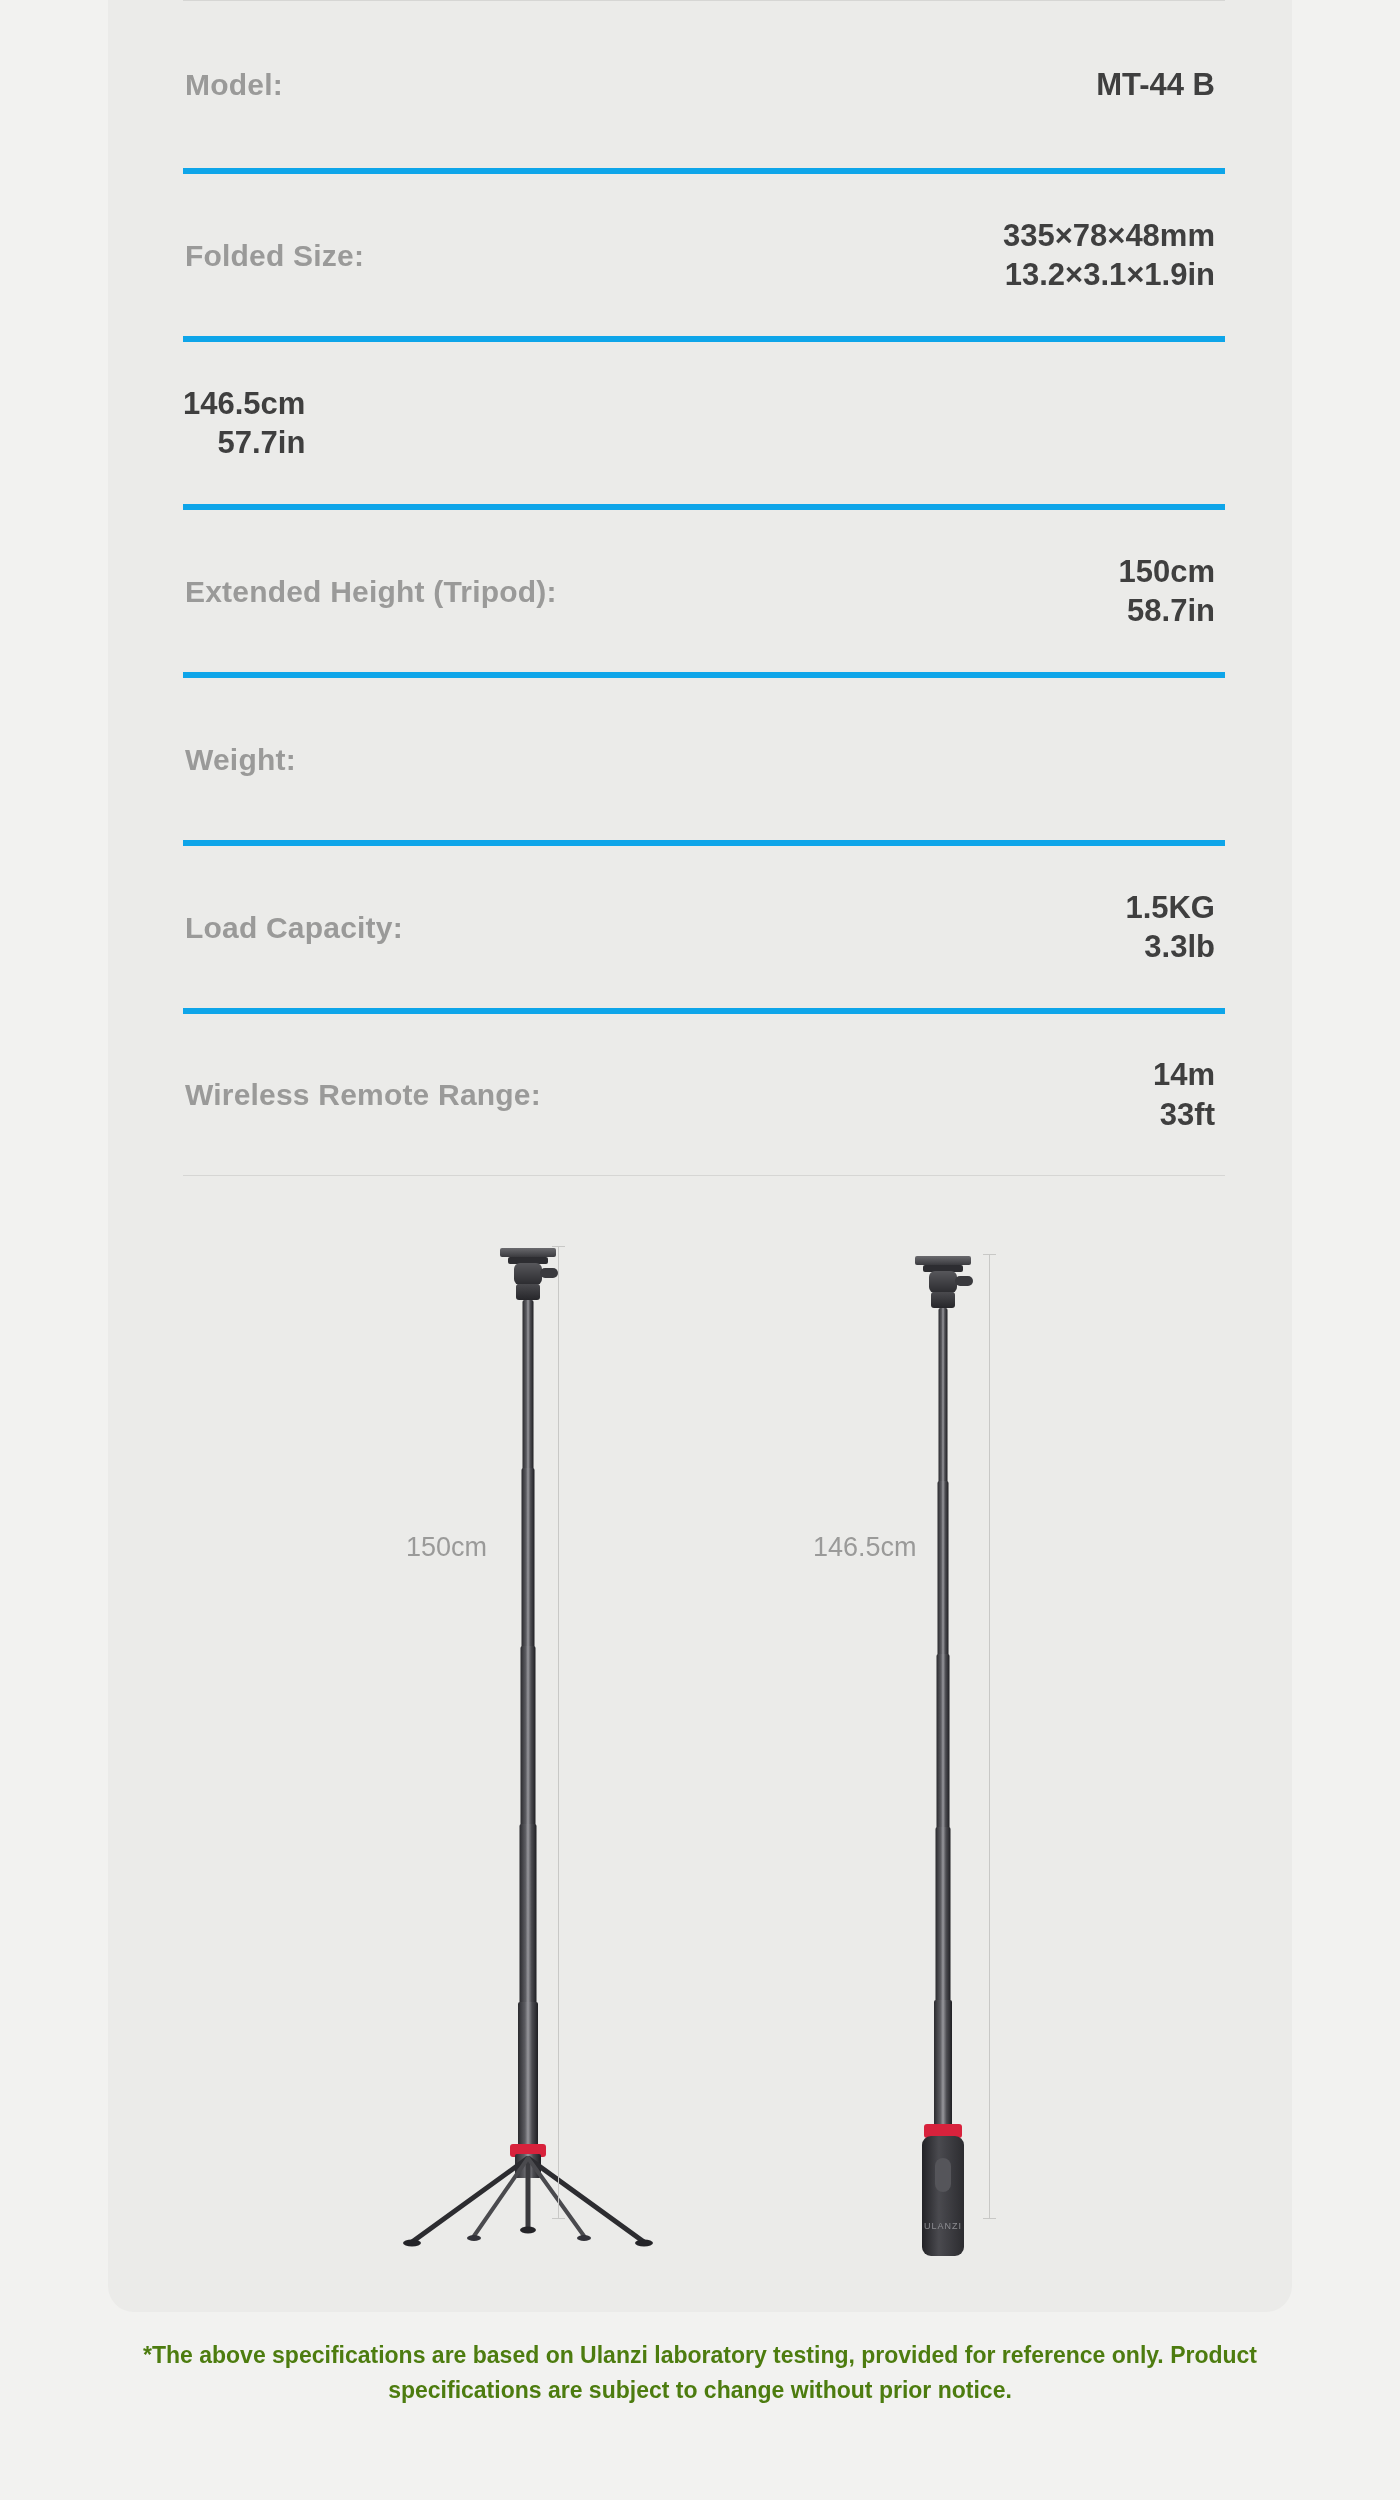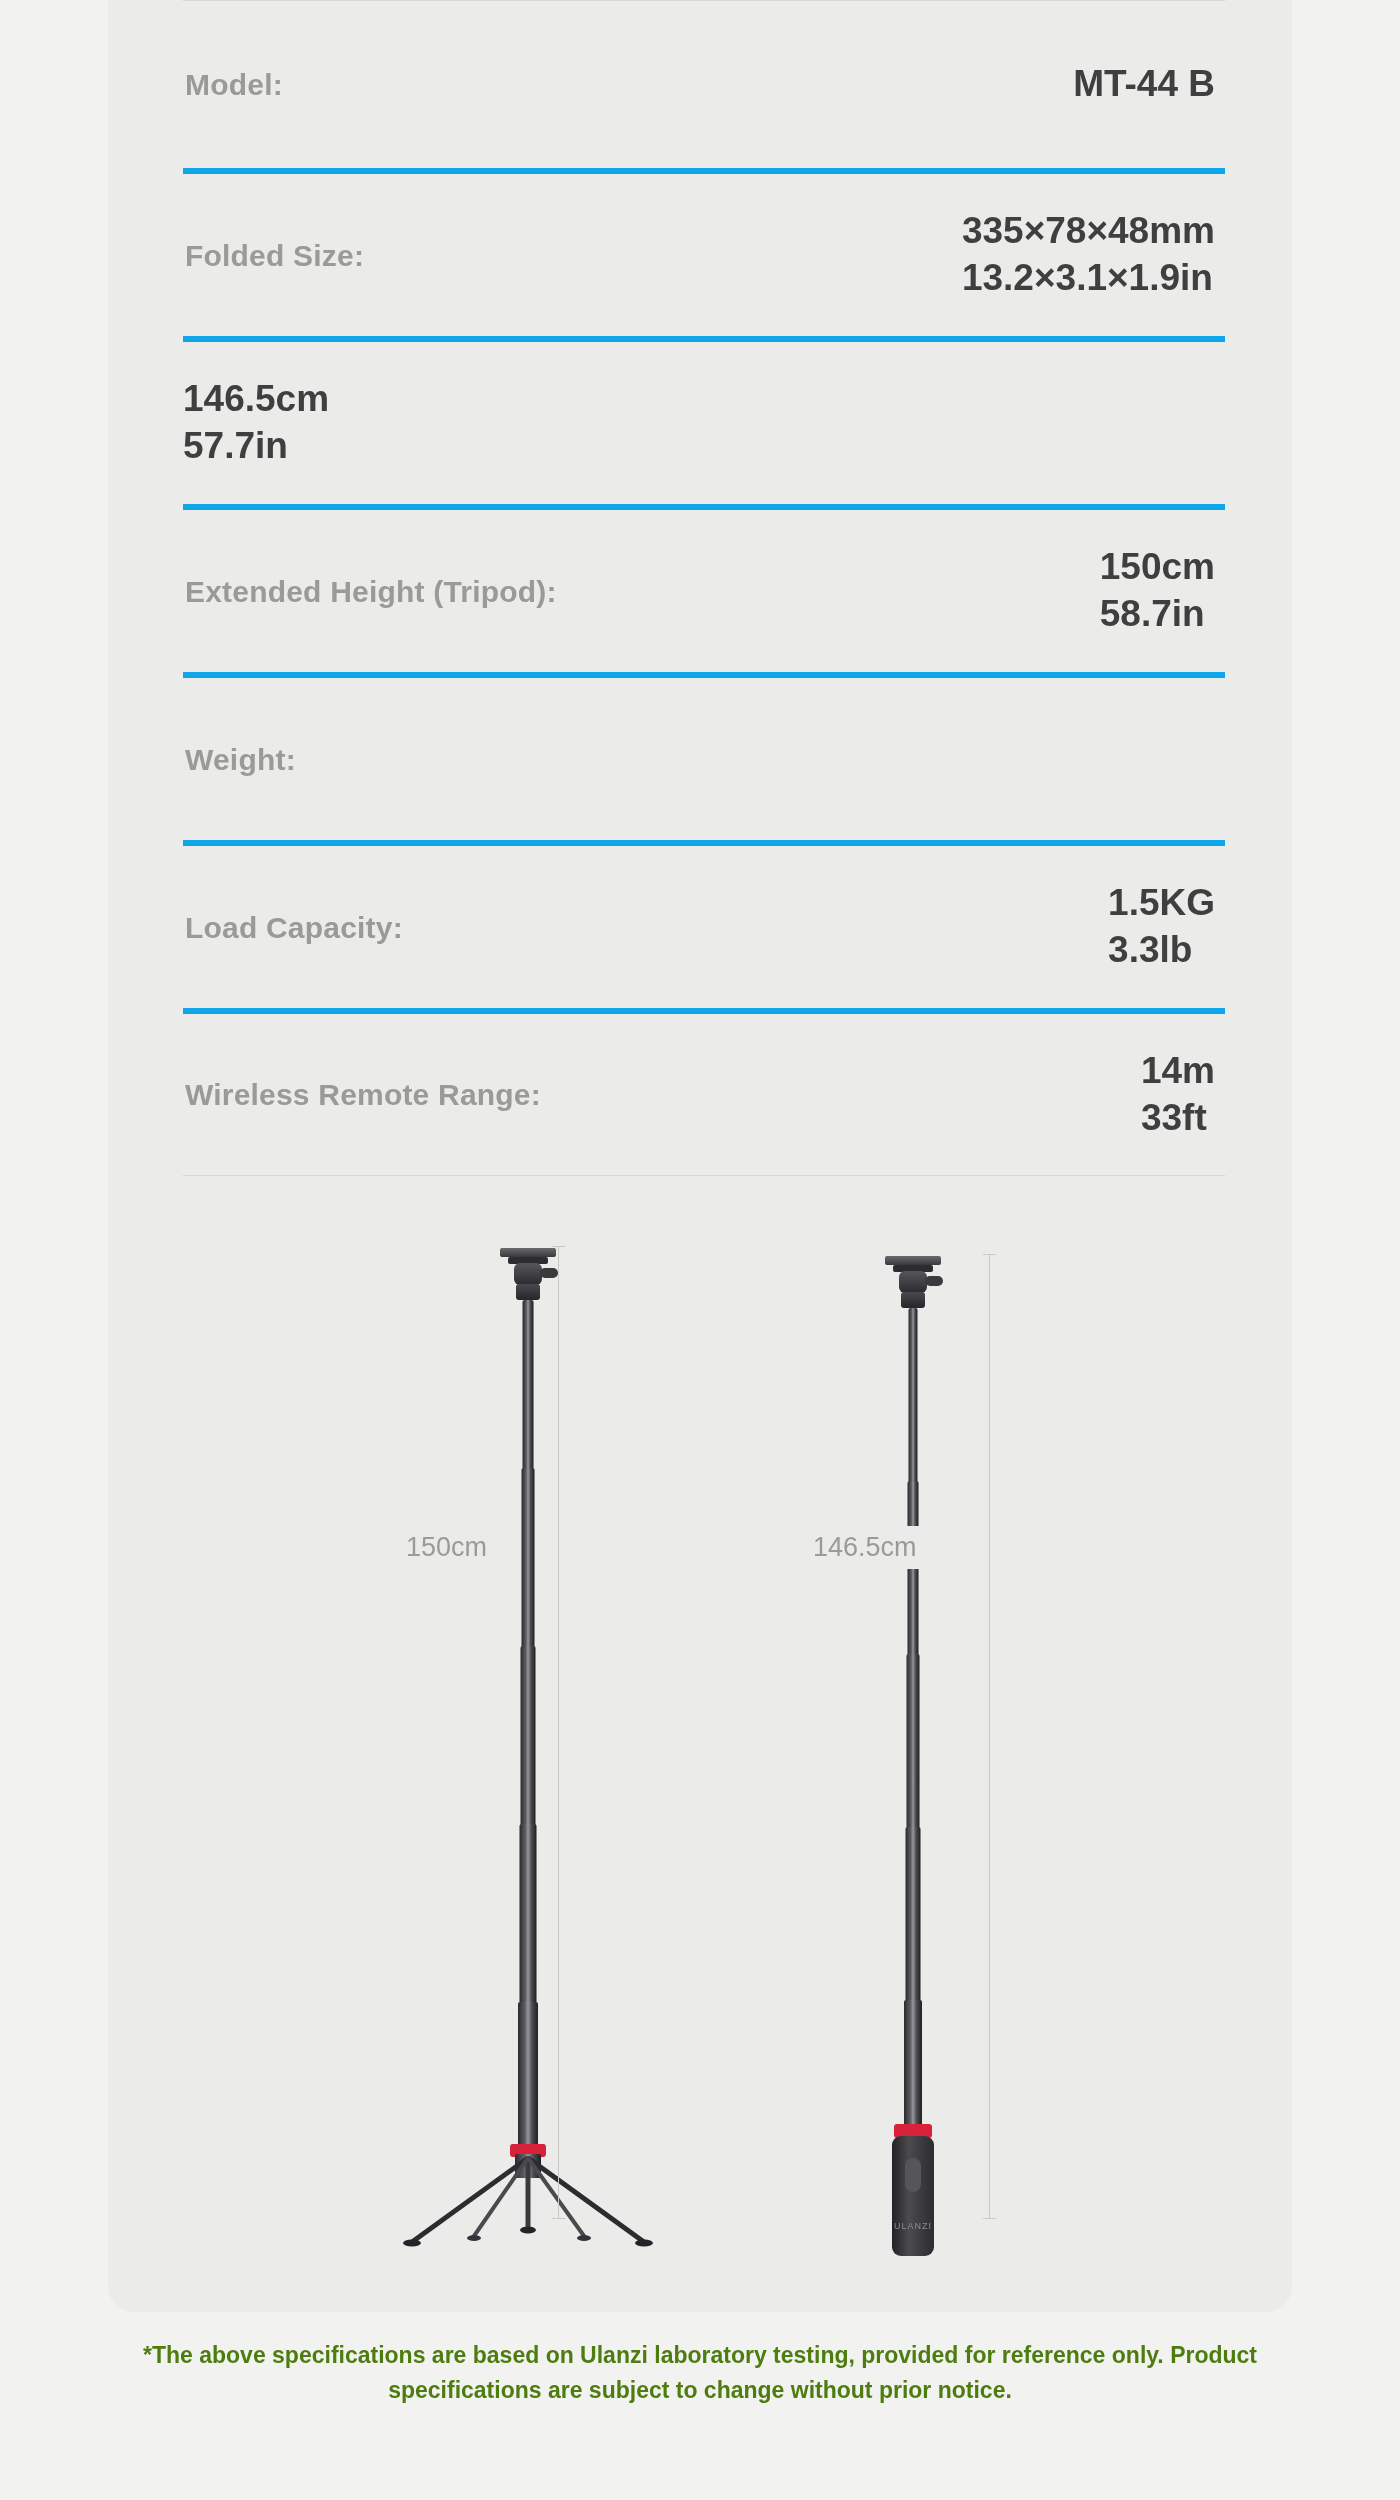--- a/index.html
+++ b/index.html
@@ -43,41 +43,41 @@
   .spec-label {
     font-size: 30px;
     color: #9a9a99;
     font-weight: 700;
     letter-spacing: 0.2px;
     line-height: 1.3;
     flex: 0 1 auto;
     padding-left: 2px;
   }
   .spec-value {
-    text-align: left;
-    font-size: 37px;
+    text-align: right;
+    font-size: 31px;
     color: #3f3f3f;
     font-weight: 700;
     line-height: 1.26;
     flex: 0 0 auto;
     padding-right: 4px;
   }
   .spec-value .v2 { display: block; }
 
   
   .illus {
     position: absolute;
     left: 183px;
     top: 1238px;
     width: 1042px;
     height: 1020px;
   }
 
   .tripod-group { position: absolute; left: 180px; top: 10px; width: 330px; height: 1000px; }
-  .stick-group  { position: absolute; left: 580px; top: 18px; width: 300px; height: 1000px; }
+  .stick-group  { position: absolute; left: 610px; top: 18px; width: 300px; height: 1000px; }
 
   
   .head {
     position: absolute;
     width: 64px;
     height: 56px;
     left: 50%;
     transform: translateX(-50%);
     top: 0;
   }

